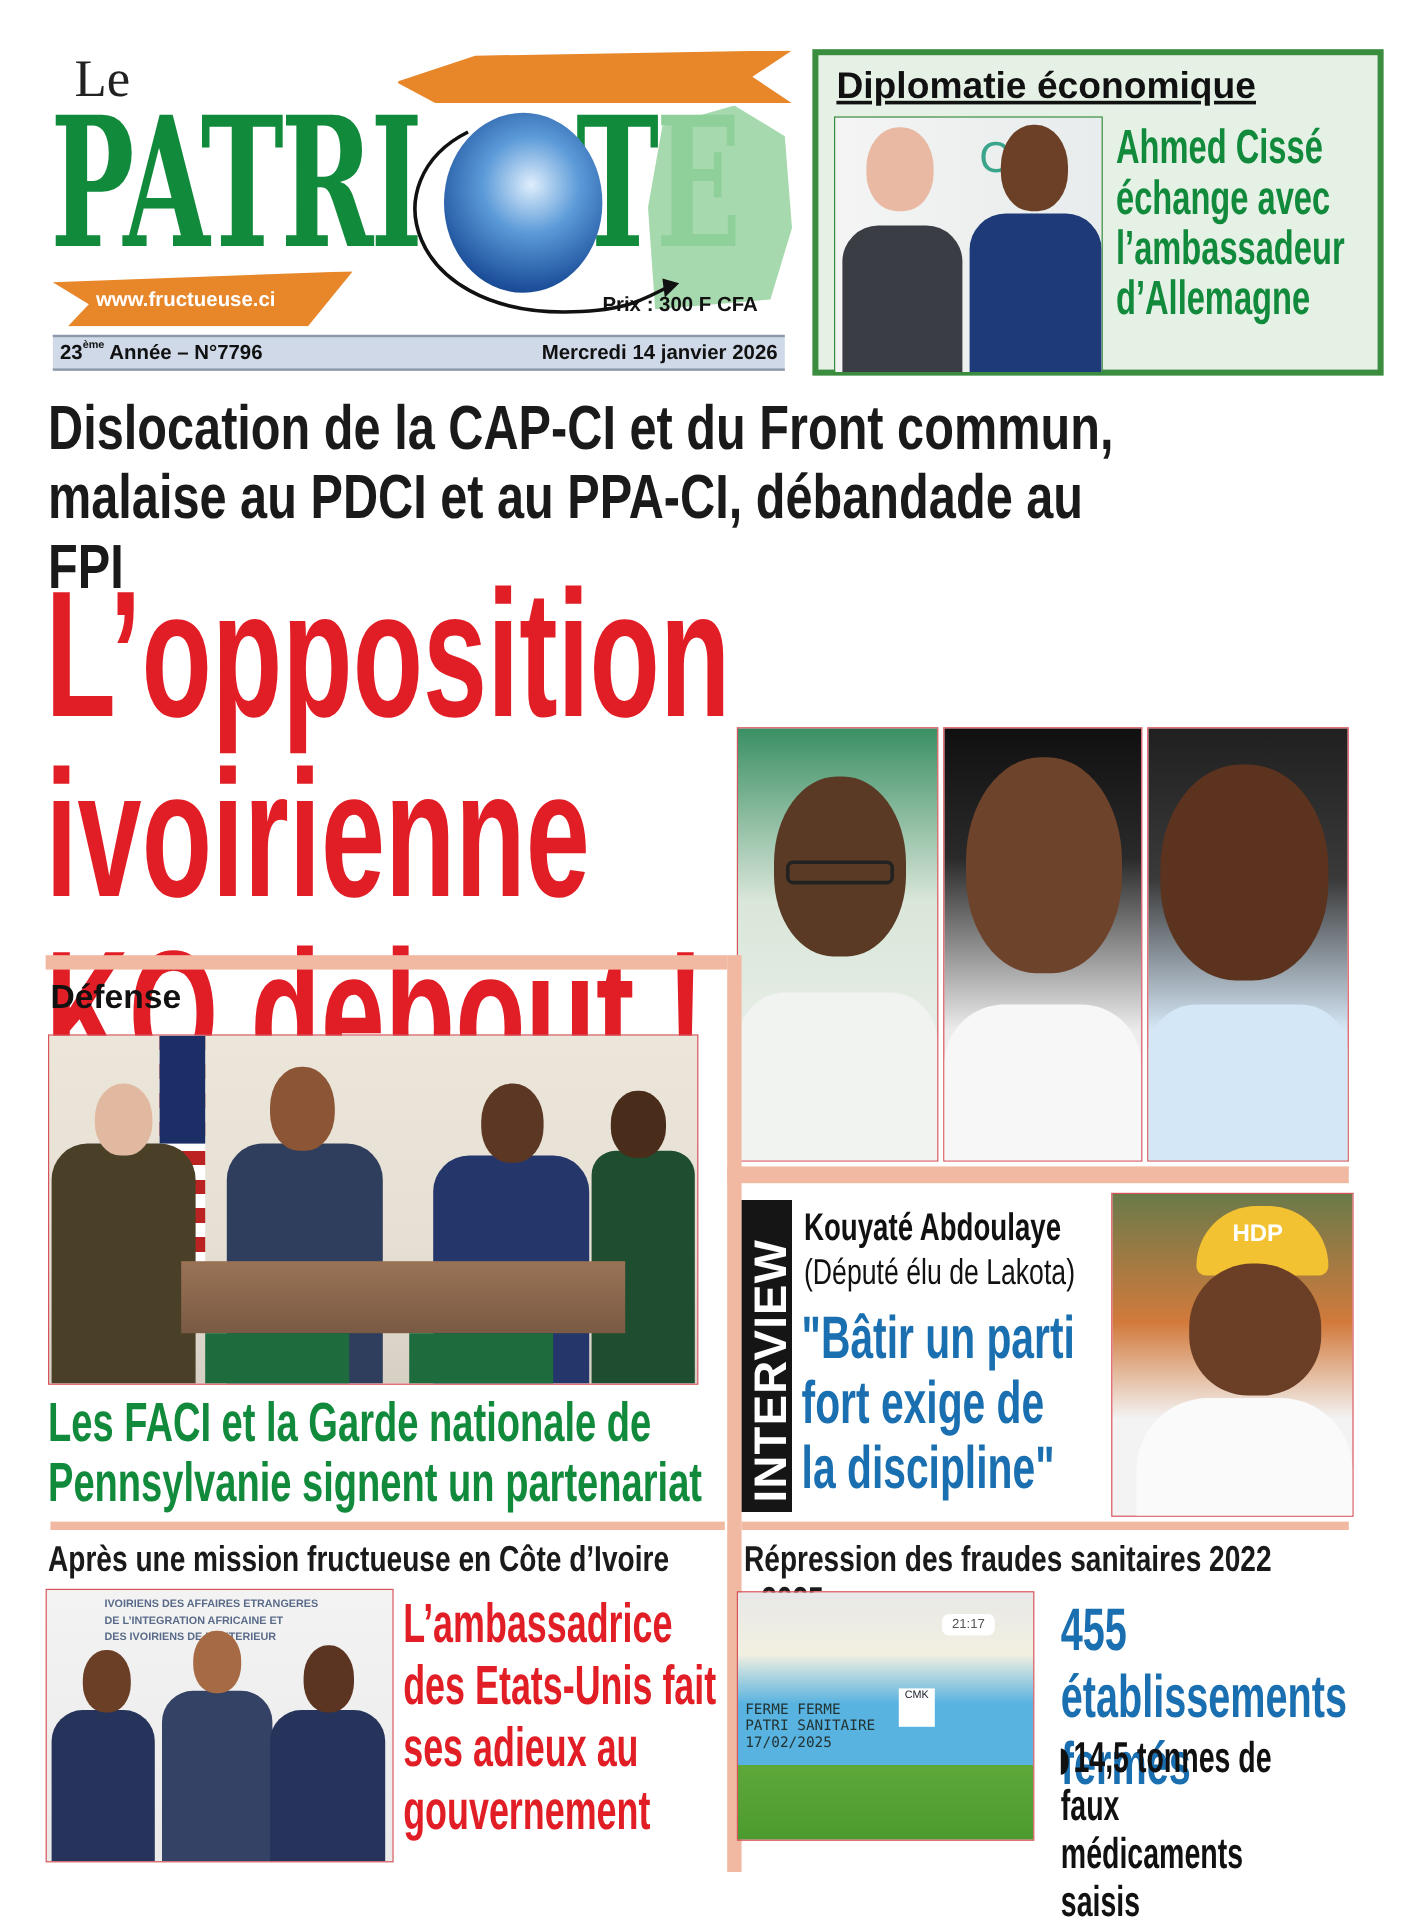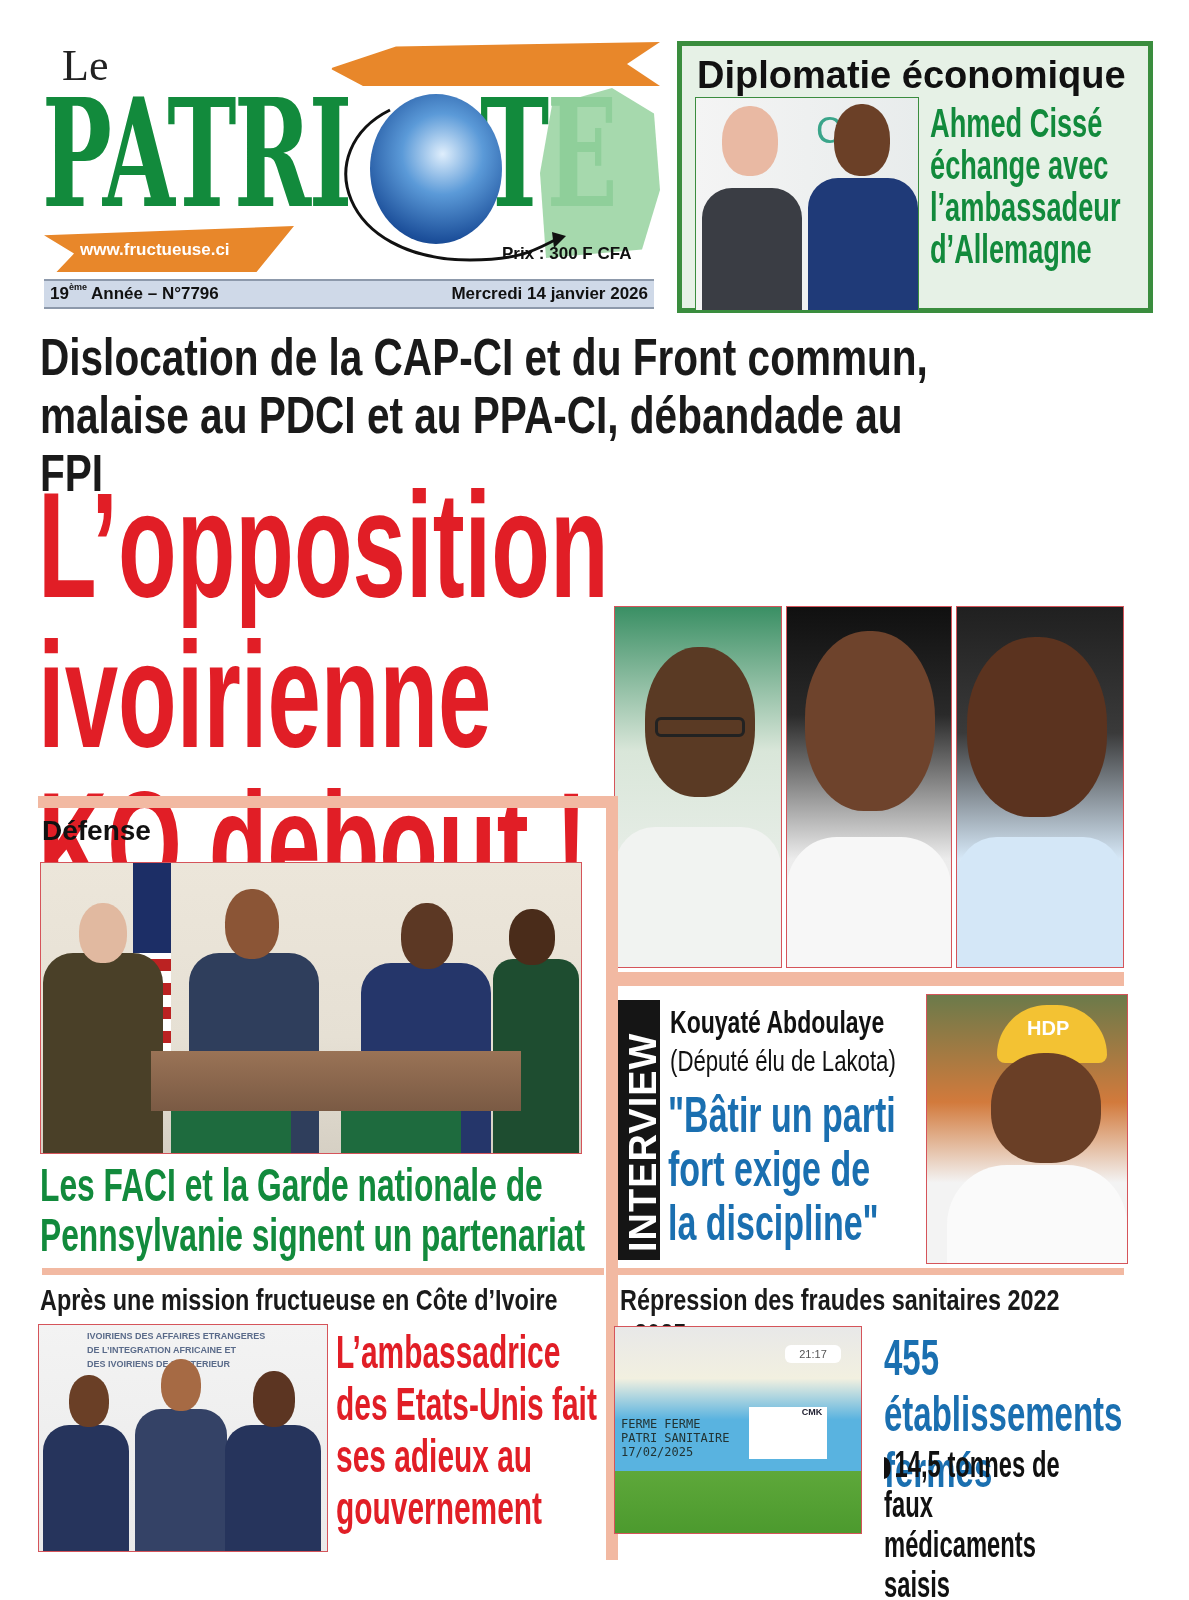--- a/index.html
+++ b/index.html
@@ -13,21 +13,21 @@
   .globe{left:370px;top:94px;width:132px;height:150px;border-radius:50%;background:radial-gradient(circle at 55% 40%,#dfeefc 0%,#5b9ad8 35%,#1c4f9a 75%,#0e3270 100%);}
   .map{left:540px;top:88px;width:120px;height:170px;background:#a6d9ad;clip-path:polygon(10% 10%,60% 0,95% 15%,100% 60%,85% 95%,5% 100%,0 50%);}
   .arc{left:330px;top:90px;width:320px;height:180px;}
   .orange-bot{left:44px;top:226px;width:250px;height:46px;background:#e8872a;clip-path:polygon(0 20%,100% 0,85% 100%,5% 100%,12% 60%);}
   .url{left:80px;top:240px;color:#fff;font-weight:bold;font-size:17px;}
   .prix{left:502px;top:244px;font-weight:bold;font-size:17px;color:#111;}
   .dateline{left:44px;top:279px;width:610px;height:26px;background:#cfd9e8;border-top:2px solid #8d99ab;border-bottom:2px solid #8d99ab;}
   .dateline span{position:absolute;top:3px;font-weight:bold;font-size:17px;color:#111;}
   
   .diplo-box{left:677px;top:41px;width:476px;height:272px;background:#e6f1e6;border:5px solid #3a8d3e;box-sizing:border-box;}
-  .diplo-head{left:697px;top:54px;font-weight:bold;font-size:38px;color:#111;}
+  .diplo-head{left:697px;top:54px;font-weight:bold;font-size:31px;color:#111;text-decoration:underline;}
   .diplo-photo{left:695px;top:97px;width:222px;height:212px;background:linear-gradient(90deg,#f4f4f4,#e8ecec);border:1px solid #3a8d3e;overflow:hidden;}
   .diplo-title{left:930px;top:102px;font-weight:bold;font-size:40px;line-height:42px;color:#128a3c;transform:scaleX(0.68);transform-origin:left top;}
   
   .kicker{left:40px;top:328px;font-weight:bold;font-size:52px;line-height:58px;color:#1a1a1a;transform:scaleX(0.78);transform-origin:left top;}
   .main-title{left:38px;top:470px;font-weight:bold;font-size:150px;line-height:150px;color:#e11e26;transform:scaleX(0.64);transform-origin:left top;}
   .portrait{position:absolute;border:1px solid #d5545a;overflow:hidden;}
   .divider{position:absolute;background:#f2b9a2;}
   .section-label{font-weight:bold;font-size:28px;color:#111;}
   .photo-frame{position:absolute;border:1px solid #d5545a;overflow:hidden;}
   .green-title{left:40px;top:1160px;font-weight:bold;font-size:46px;line-height:50px;color:#128a3c;transform:scaleX(0.69);transform-origin:left top;}
@@ -53,21 +53,21 @@
 </div>
 <div class="abs globe"></div>
 <svg class="abs arc" viewBox="0 0 320 180">
   <path d="M60 20 C -20 60, 10 170, 140 170 C 190 170, 205 160, 225 150" fill="none" stroke="#111" stroke-width="3"></path>
   <polygon points="222,142 236,146 224,158" fill="#111"></polygon>
 </svg>
 <div class="abs orange-bot"></div>
 <div class="abs url">www.fructueuse.ci</div>
 <div class="abs prix">Prix : 300 F CFA</div>
 <div class="abs dateline">
-  <span style="left:6px;"><span style="position:static">19</span><sup style="font-size:9px;position:relative;top:-2px;">ème</sup> <span style="position:static">Année – N°7796</span></span>
+  <span style="left:6px;"><span style="position:static">23</span><sup style="font-size:9px;position:relative;top:-2px;">ème</sup> <span style="position:static">Année – N°7796</span></span>
   <span style="right:6px;">Mercredi 14 janvier 2026</span>
 </div>
 
 <div class="abs diplo-box"></div>
 <div class="abs diplo-head">Diplomatie économique</div>
 <div class="abs diplo-photo">
   <div class="abs" style="left:120px;top:12px;font-size:36px;color:#3aa58a;">CG</div>
   <div class="abs" style="left:6px;top:90px;width:100px;height:130px;background:#3a3d44;border-radius:30px 30px 0 0;"></div>
   <div class="face" style="left:26px;top:8px;width:56px;height:70px;background:#e9b9a3;"></div>
   <div class="abs" style="left:112px;top:80px;width:110px;height:140px;background:#1f3a78;border-radius:30px 30px 0 0;"></div>
@@ -163,27 +163,27 @@
 </div>
 <div class="abs red-title">
   <div>L’ambassadrice</div>
   <div>des Etats-Unis fait</div>
   <div>ses adieux au</div>
   <div>gouvernement</div>
 </div>
 
 <div class="abs sub-kicker" style="left:620px;top:1283px;">Répression des fraudes sanitaires 2022 - 2025</div>
 <div class="photo-frame" style="left:614px;top:1326px;width:246px;height:206px;background:linear-gradient(180deg,#e8e8e8 0%,#f2f0e0 25%,#59b3e0 45%,#59b3e0 70%,#5ea83a 70%,#4c9a2e 100%);">
-  <div class="abs" style="left:170px;top:18px;width:56px;height:18px;background:#fff;border-radius:6px;font-size:11px;color:#555;text-align:center;line-height:18px;">21:17</div>
+  <div class="abs" style="left:170px;top:18px;width:44px;height:18px;background:#fff;border-radius:6px;font-size:11px;color:#555;text-align:center;line-height:18px;">21:17</div>
   <div class="abs" style="left:6px;top:90px;font-size:12px;color:#233;line-height:14px;font-family:'DejaVu Sans Mono',monospace;">
     <div>FERME   FERME</div>
     <div>PATRI SANITAIRE</div>
     <div>17/02/2025</div>
   </div>
-  <div class="abs" style="left:134px;top:80px;width:30px;height:52px;background:#fff;font-size:9px;font-weight:bold;text-align:center;color:#223;padding-left:48px;">CMK</div>
+  <div class="abs" style="left:134px;top:80px;width:30px;height:32px;background:#fff;font-size:9px;font-weight:normal;text-align:center;color:#223;">CMK</div>
 </div>
 <div class="abs blue-title">
   <div>455 établissements</div>
   <div>fermés</div>
 </div>
 <div class="abs black-sub">
   <div><span style="display:inline-block;width:10px;height:22px;background:#111;border-radius:0 12px 12px 0;margin-right:6px;vertical-align:-2px;"></span><span>14,5 tonnes de faux</span></div>
   <div>médicaments saisis</div>
 </div>
 

